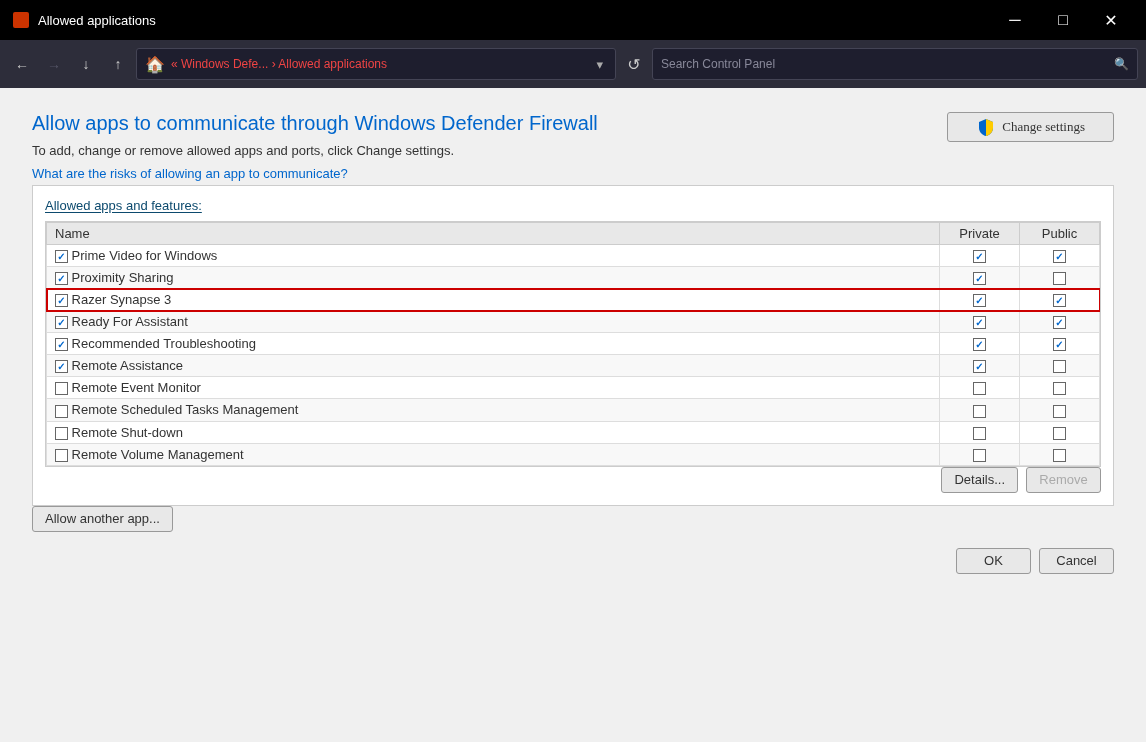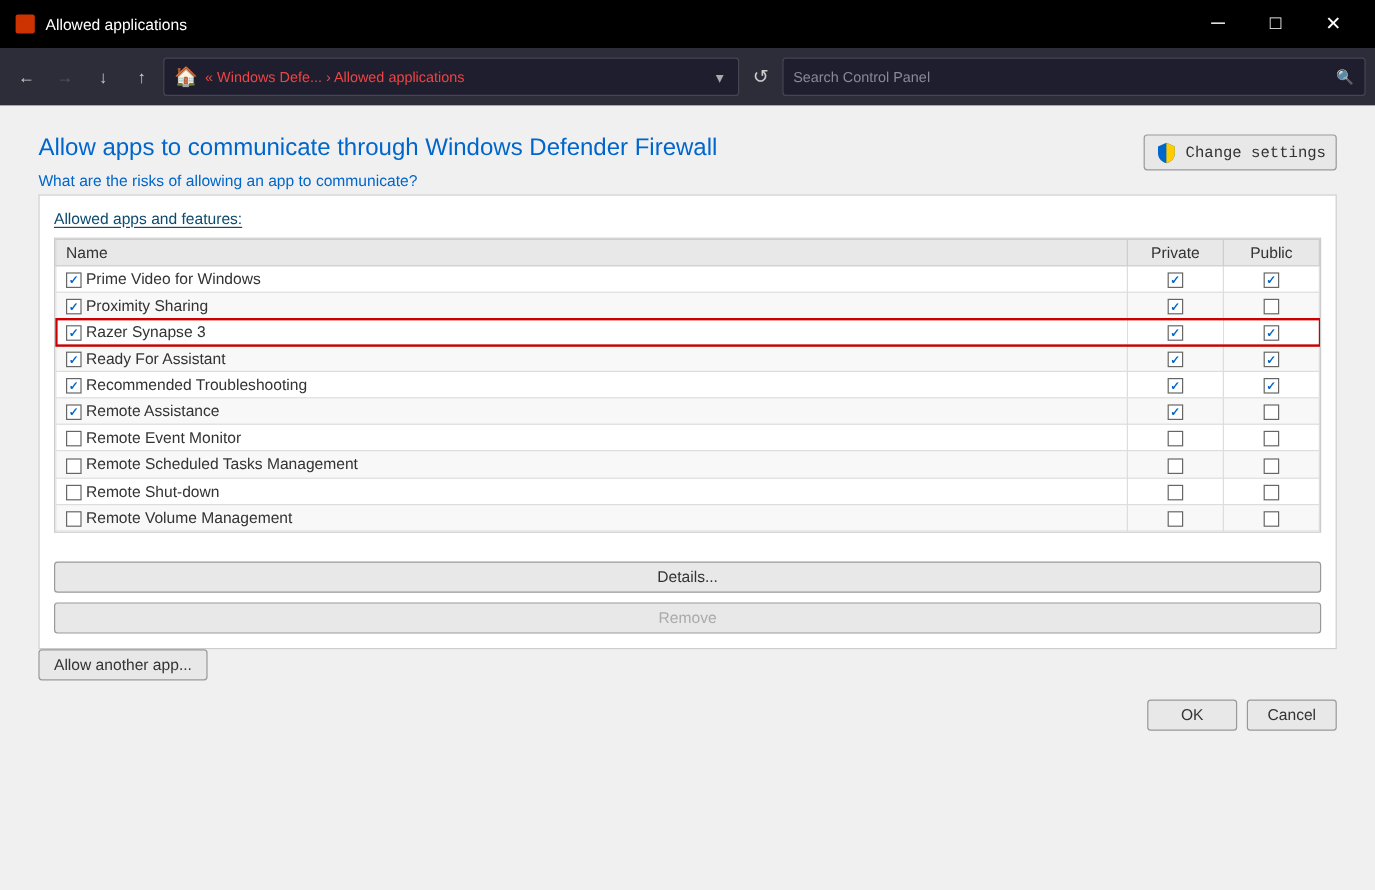--- a/index.html
+++ b/index.html
@@ -174,24 +174,24 @@
       justify-content: flex-end;
       margin-bottom: 12px;
     }
     .change-settings-btn {
       display: flex;
       align-items: center;
       gap: 6px;
       background: #e8e8e8;
       border: 1px solid #999999;
       border-radius: 3px;
-      padding: 4px 8px;
-      font-size: 13px;
-      cursor: pointer;
-      font-family: Liberation Mono, monospace;
+      padding: 4px 28px;
+      font-size: 13px;
+      cursor: pointer;
+      font-family: Liberation Serif, serif;
       color: #333;
     }
     .shield-icon {
       width: 20px;
       height: 20px;
     }
 
     
     .apps-panel {
       background: #ffffff;
@@ -275,22 +275,21 @@
     }
     .table-container::-webkit-scrollbar { width: 12px; }
     .table-container::-webkit-scrollbar-track { background: #f0f0f0; }
     .table-container::-webkit-scrollbar-thumb { background: #aaaaaa; border-radius: 2px; }
 
     
     .panel-buttons {
       display: flex;
       justify-content: flex-end;
       gap: 8px;
-      margin-top: 24px;
-      flex-direction: column;
+      margin-top: 0;
     }
     .btn {
       min-width: 75px;
       height: 26px;
       background: #e8e8e8;
       border: 1px solid #999999;
       border-radius: 3px;
       padding: 0 12px;
       font-size: 13px;
       cursor: pointer;
@@ -365,20 +364,21 @@
   <div class="search-field">
     <input type="text" placeholder="Search Control Panel" style="">
     <span>🔍</span>
   </div>
 </div>
 
 <div class="content">
   <div class="header-row">
     <div class="left-col">
       <div class="page-title">Allow apps to communicate through Windows Defender Firewall</div>
+      <div class="page-subtitle">To add, change or remove allowed apps and ports, click Change settings.</div>
       <a class="page-link">What are the risks of allowing an app to communicate?</a>
     </div>
     <div class="top-actions">
       <button class="change-settings-btn">
         <svg class="shield-icon" viewBox="0 0 20 20">
           <path d="M10 2 L17 5 L17 11 C17 15 13.5 18.5 10 19 C6.5 18.5 3 15 3 11 L3 5 Z" fill="#0066cc"></path>
           <path d="M10 2 L17 5 L17 11 C17 15 13.5 18.5 10 19" fill="#ffcc00"></path>
         </svg>
         <span>Change settings</span>
       </button>

